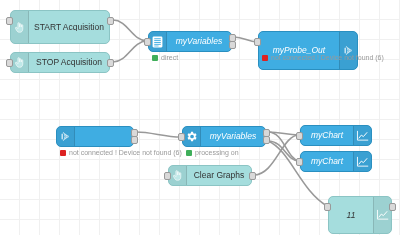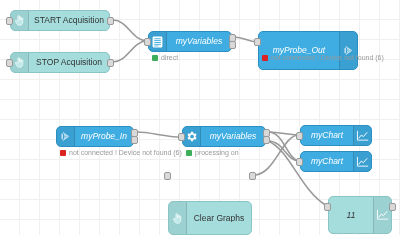--- a/index.html
+++ b/index.html
@@ -118,21 +118,21 @@
       <path d="M 234,37 C 244,37 248,42 257,42" fill="none" stroke="#999999" stroke-width="1.6" stroke-linecap="round"></path>
       <path d="M 136,132 C 152,132 164,137 181,137" fill="none" stroke="#999999" stroke-width="1.6" stroke-linecap="round"></path>
       <path d="M 268,132 C 282,132 286,135 299,135" fill="none" stroke="#999999" stroke-width="1.6" stroke-linecap="round"></path>
       <path d="M 268,141 C 284,141 286,161 299,161" fill="none" stroke="#999999" stroke-width="1.6" stroke-linecap="round"></path>
       <path d="M 268,141 C 290,150 300,190 327,206" fill="none" stroke="#999999" stroke-width="1.6" stroke-linecap="round"></path>
       <path d="M 254,175 C 275,175 282,135 299,135" fill="none" stroke="#999999" stroke-width="1.6" stroke-linecap="round"></path>
       <path d="M 268,132 C 284,132 286,158 299,161" fill="none" stroke="#999999" stroke-width="1.6" stroke-linecap="round"></path>
     </svg>
 
   <div id="nodes-root">
-      <div class="node node-light" style="left: 10px; top: 10px; width: 100px; height: 21px;">
+      <div class="node node-light" style="left: 10px; top: 10px; width: 100px; height: 34px;">
         <span class="icon-box icon-left tint-light">
           <svg class="gi" width="13" height="13" viewBox="0 0 24 24" aria-hidden="true">
             <path d="M9 11V4.5a1.5 1.5 0 013 0V11h.5V6.5a1.3 1.3 0 012.6 0V11h.5V8.2a1.25 1.25 0 012.5 0V15c0 3.3-2.2 5.8-5.4 5.8h-1.3c-2 0-3-.8-4.2-2.5L4.6 14c-.6-.9-.3-1.8.5-2.3.8-.5 1.7-.2 2.2.5L9 14.2V11z" fill="#bfe8e8" stroke="#ffffff" stroke-width="1.1" stroke-linejoin="round"></path>
           </svg>
         </span>
         <span class="node-label">START Acquisition</span>
       </div>
       <div class="port" style="left: 6px; top: 16.5px;"></div>
       <div class="port" style="left: 107px; top: 16.5px;"></div>
       <div class="node node-light" style="left: 10px; top: 52px; width: 100px; height: 21px; justify-content: center;">
@@ -187,21 +187,20 @@
         <span class="icon-box icon-left tint-dark">
           <svg class="gi" width="12" height="13" viewBox="0 0 20 22" aria-hidden="true">
             <g fill="none" stroke="#ffffff" stroke-width="1.5" stroke-linecap="round">
               <path d="M6 4.5 A 9 9 0 0 1 6 17.5"></path>
               <path d="M9.6 7 A 5.6 5.6 0 0 1 9.6 15"></path>
               <path d="M13.2 9.4 A 2.4 2.4 0 0 1 13.2 12.6"></path>
             </g>
             <rect x="2.6" y="6" width="1.8" height="10" rx="0.8" fill="#ffffff"></rect>
           </svg>
         </span>
-        <span class="node-label">myProbe_In</span>
       </div>
       <div class="port" style="left: 131px; top: 129px;"></div>
       <div class="port" style="left: 131px; top: 136px;"></div>
       <div class="status" style="left: 60px; top: 149px;">
         <span class="status-dot dot-red"></span>
         <span>not connected ! Device not found (6)</span>
       </div>
       <div class="node node-dark" style="left: 182px; top: 126px; width: 84px; height: 21px;">
         <span class="icon-box icon-left tint-dark">
           <svg class="gi" width="13" height="13" viewBox="0 0 24 24" aria-hidden="true">
@@ -210,21 +209,21 @@
         </span>
         <span class="node-label lbl-italic">myVariables</span>
       </div>
       <div class="port" style="left: 178px; top: 132.5px;"></div>
       <div class="port" style="left: 263px; top: 129px;"></div>
       <div class="port" style="left: 263px; top: 136px;"></div>
       <div class="status" style="left: 186px; top: 149px;">
         <span class="status-dot dot-green"></span>
         <span>processing on</span>
       </div>
-      <div class="node node-light" style="left: 168px; top: 165px; width: 84px; height: 34px; margin-top: 36px;">
+      <div class="node node-light" style="left: 168px; top: 165px; width: 84px; height: 21px;">
         <span class="icon-box icon-left tint-light">
           <svg class="gi" width="13" height="13" viewBox="0 0 24 24" aria-hidden="true">
             <path d="M9 11V4.5a1.5 1.5 0 013 0V11h.5V6.5a1.3 1.3 0 012.6 0V11h.5V8.2a1.25 1.25 0 012.5 0V15c0 3.3-2.2 5.8-5.4 5.8h-1.3c-2 0-3-.8-4.2-2.5L4.6 14c-.6-.9-.3-1.8.5-2.3.8-.5 1.7-.2 2.2.5L9 14.2V11z" fill="#bfe8e8" stroke="#ffffff" stroke-width="1.1" stroke-linejoin="round"></path>
           </svg>
         </span>
         <span class="node-label">Clear Graphs</span>
       </div>
       <div class="port" style="left: 164px; top: 171.5px;"></div>
       <div class="port" style="left: 249px; top: 171.5px;"></div>
       <div class="node node-dark" style="left: 300px; top: 125px; width: 72px; height: 21px;">

